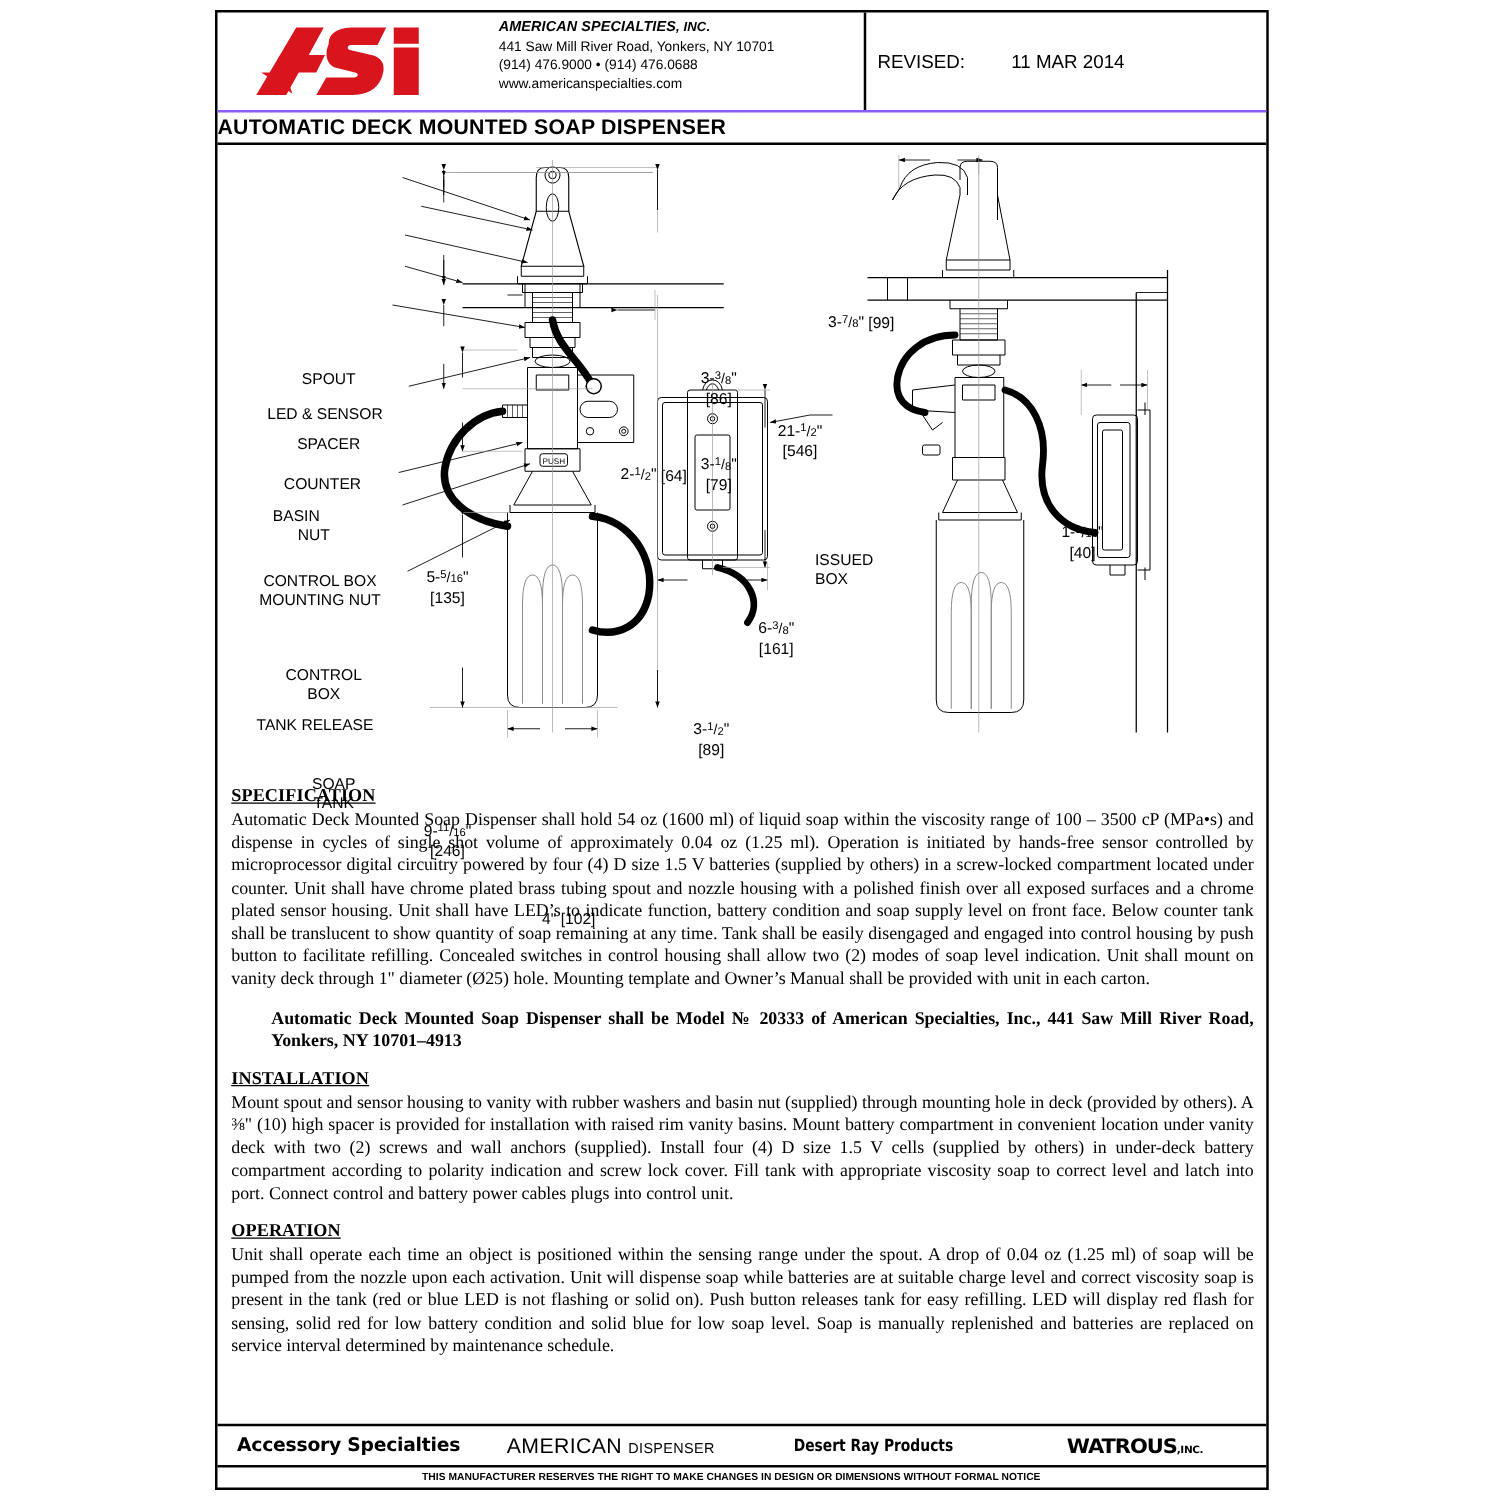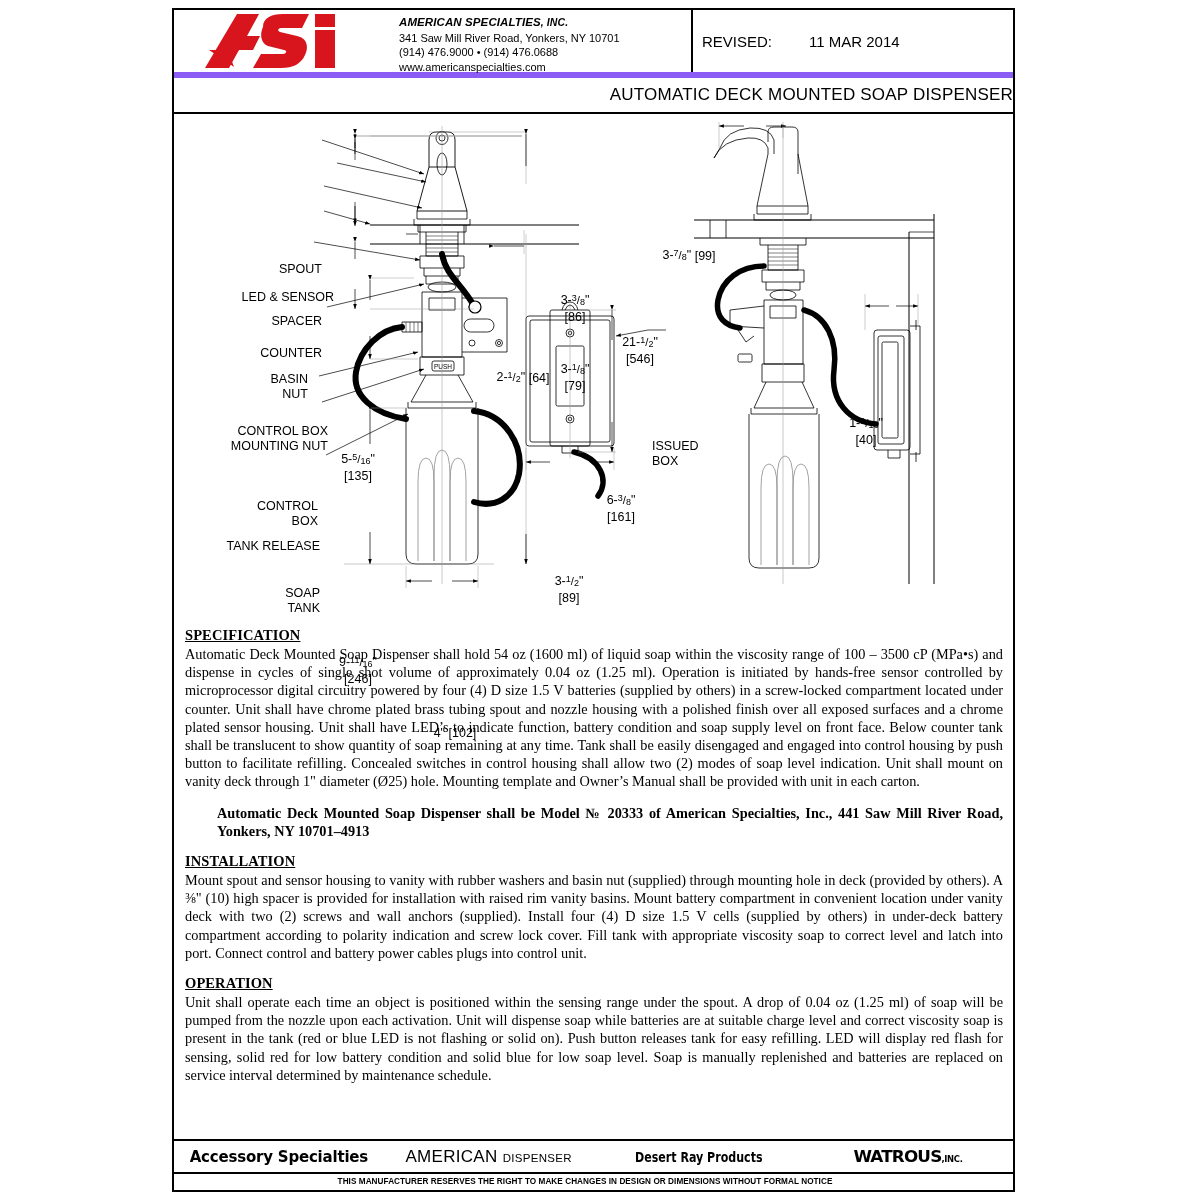--- a/index.html
+++ b/index.html
@@ -21,22 +21,22 @@
     top: 8px;
     width: 843px;
     height: 1184px;
     border: 2px solid #000;
     box-sizing: border-box;
   }
 
   
   .header {
     display: flex;
-    height: 68px;
-    border-bottom: 6px solid #8b5cf6;
+    height: 80px;
+    border-bottom: 2px solid #8b5cf6;
     box-sizing: border-box;
   }
   .logo-cell {
     width: 215px;
     display: flex;
     align-items: center;
     justify-content: center;
     box-sizing: border-box;
   }
   .asi-logo {
@@ -88,47 +88,48 @@
   }
   .model-row.big .lbl { font-size: 16px; }
   .model-row .val {
     font-size: 15px;
     white-space: nowrap;
   }
   .model-row.big .val { font-size: 16px; }
 
   
   .title-bar {
-    height: 36px;
+    height: 26px;
     border-bottom: 2px solid #000;
     display: flex;
     align-items: center;
-    justify-content: flex-end;
-    box-sizing: border-box;
+    justify-content: flex-start;
+    box-sizing: border-box;
+    font-weight: bold;
   }
   .title-bar .t {
     font-size: 17px;
     letter-spacing: .2px;
   }
 
   
   .drawing {
     position: relative;
     height: 509px;
     box-sizing: border-box;
   }
   .drawing svg { display: block; }
   .dwg-label {
     position: absolute;
     font-size: 12.5px;
     line-height: 15px;
     white-space: nowrap;
     letter-spacing: 0;
   }
-  .dwg-label.r { text-align: right; }
+  .dwg-label.r { text-align: center; margin-top: 32px; }
   .dim {
     position: absolute;
     font-size: 12.5px;
     line-height: 14.5px;
     white-space: nowrap;
     text-align: center;
   }
   .frac {
     display: inline-block;
     position: relative;
@@ -247,21 +248,21 @@
           <rect x="118" y="20" width="20" height="38"></rect>
           <rect x="118" y="4" width="20" height="13"></rect>
         </g>
       </svg>
     </div>
 
     <div class="company-cell">
       <div class="company-name">
         <span>AMERICAN SPECIALTIES</span><span class="inc">, INC.</span>
       </div>
-      <div class="company-line">341 Saw Mill River Road, Yonkers, NY 10701</div>
+      <div class="company-line">441 Saw Mill River Road, Yonkers, NY 10701</div>
       <div class="company-line">(914) 476.9000 • (914) 476.0688</div>
       <div class="company-line">www.americanspecialties.com</div>
     </div>
 
     <div class="model-cell">
       <div class="model-row">
         <span class="lbl">REVISED:</span>
         <span class="val">11 MAR 2014</span>
       </div>
     </div>
@@ -530,21 +531,21 @@
       </g>
       <g stroke="#000" fill="none" stroke-width="0.7">
         <path d="M476 200 L444 220" stroke="none"></path>
       </g>
     </svg>
 
     <div class="dwg-label r" style="left:30px; top:148px; width:118px;">SPOUT</div>
     <div class="dwg-label r" style="left:12px; top:176px; width:148px;">LED &amp; SENSOR</div>
     <div class="dwg-label r" style="left:30px; top:200px; width:118px;">SPACER</div>
     <div class="dwg-label r" style="left:20px; top:232px; width:128px;">COUNTER</div>
-    <div class="dwg-label r" style="left:20px; top:258px; width:114px;">BASIN</div>
+    <div class="dwg-label r" style="left:6px; top:258px; width:114px;">BASIN</div>
     <div class="dwg-label r" style="left:20px; top:273px; width:114px;">NUT</div>
     <div class="dwg-label r" style="left:10px; top:310px; width:144px;">CONTROL BOX</div>
     <div class="dwg-label r" style="left:10px; top:325px; width:144px;">MOUNTING NUT</div>
     <div class="dwg-label r" style="left:26px; top:385px; width:118px;">CONTROL</div>
     <div class="dwg-label r" style="left:26px; top:400px; width:118px;">BOX</div>
     <div class="dwg-label r" style="left:10px; top:425px; width:136px;">TANK RELEASE</div>
     <div class="dwg-label r" style="left:40px; top:472px; width:106px;">SOAP</div>
     <div class="dwg-label r" style="left:40px; top:487px; width:106px;">TANK</div>
     <div class="dwg-label" style="left:478px; top:325px;">ISSUED</div>
     <div class="dwg-label" style="left:478px; top:340px;">BOX</div>

